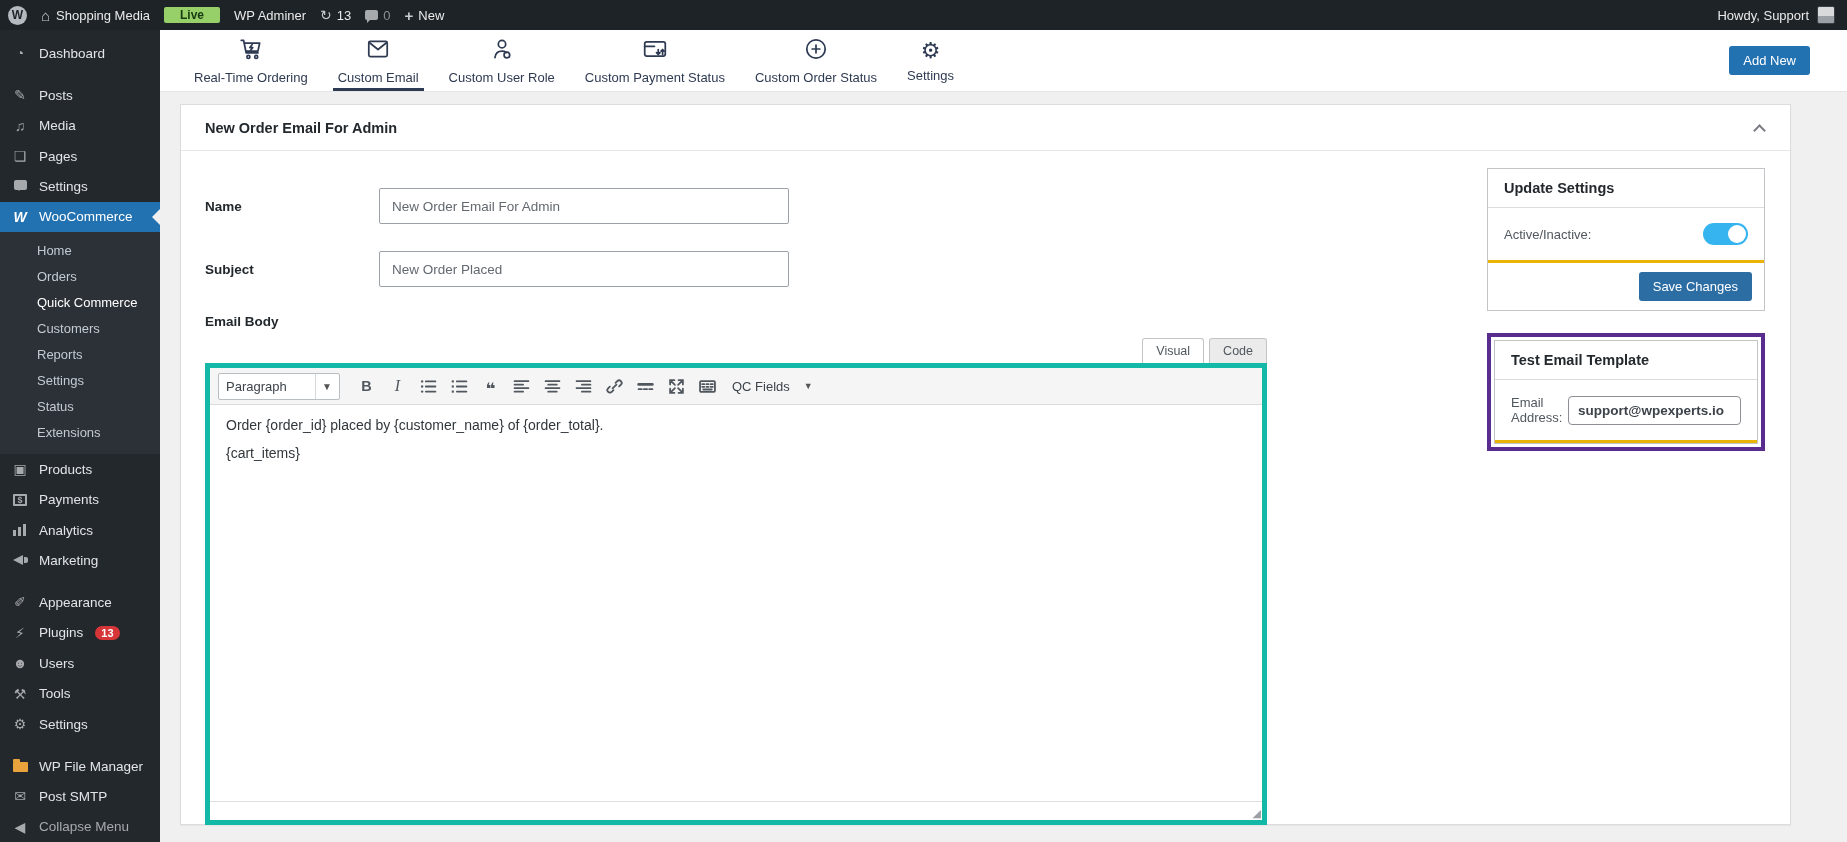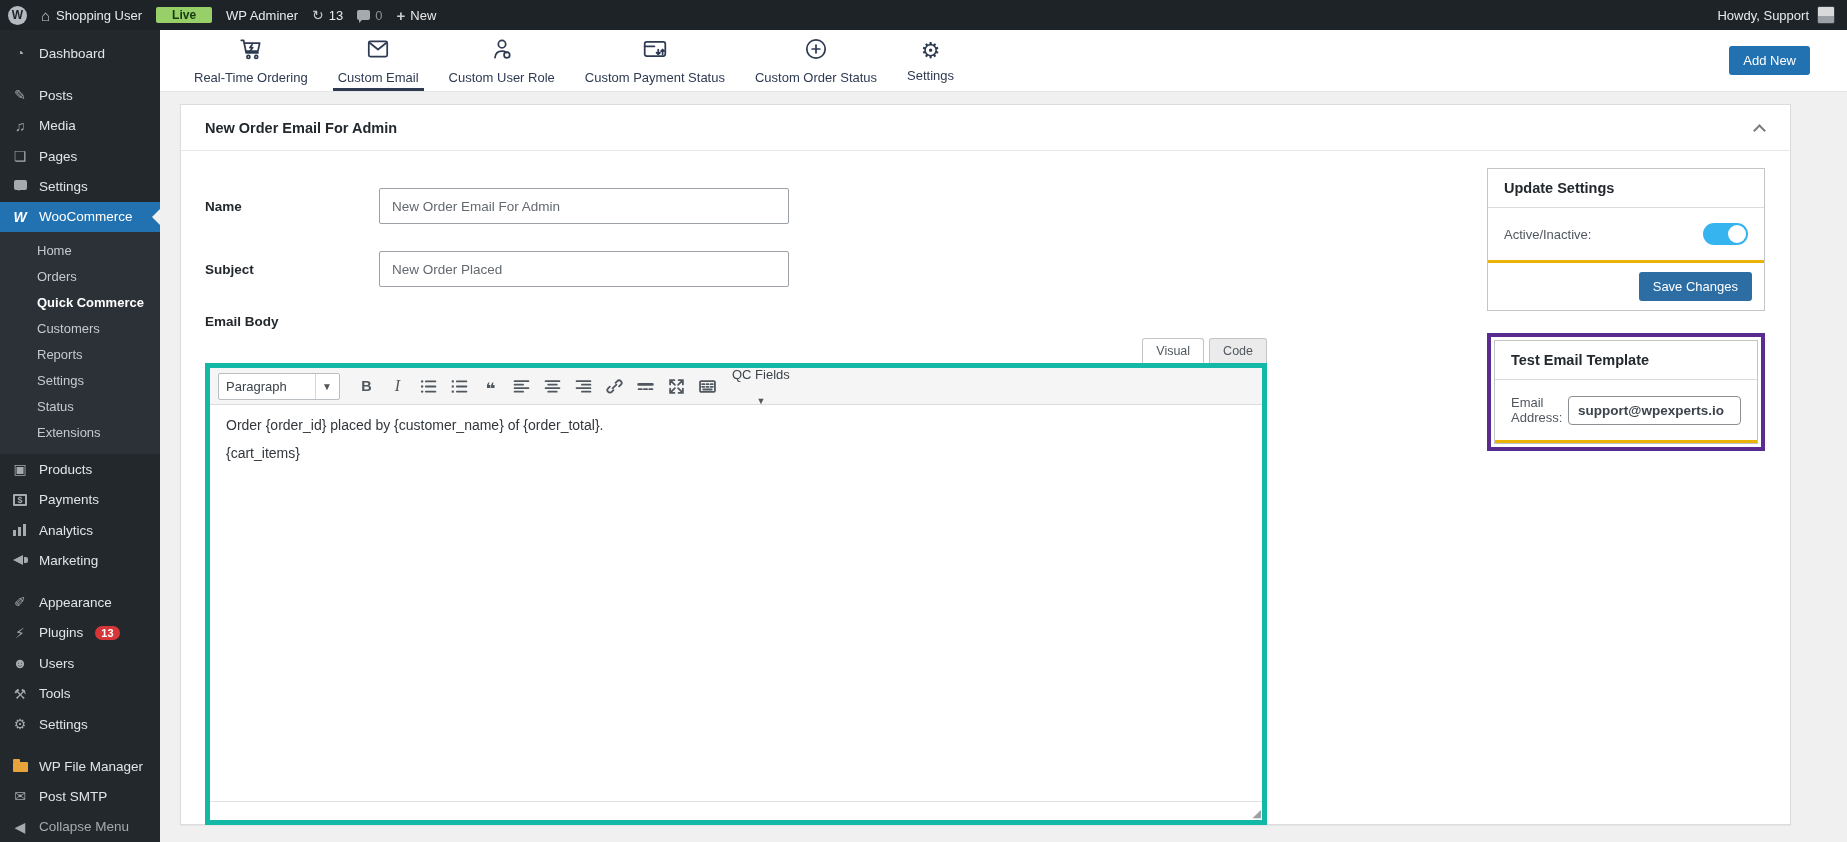--- a/index.html
+++ b/index.html
@@ -36,21 +36,21 @@
     cursor:pointer; position:relative; }
   .sb-ic { width:18px; display:flex; align-items:center; justify-content:center; color:#a7aaad;
     font-size:14px; flex-shrink:0; }
   .sb-lb { white-space:nowrap; }
   .sb-item.cur-top { background:var(--accent,#2271b1); color:#fff; }
   .sb-item.cur-top .sb-ic { color:#fff; font-style:italic; font-weight:800; }
   .sb-item.cur-top::after { content:""; position:absolute; right:0; top:50%; margin-top:-8px;
     border:8px solid transparent; border-right-color:#f0f0f1; }
   .sb-submenu { background:#2b3136; padding:5px 0 9px; }
   .sb-sub { padding:5.5px 12px 5.5px 37px; color:#c3cbd2; font-size:13px; cursor:pointer; white-space:nowrap; }
-  .sb-sub.cur { color:#fff; font-weight:bold; }
+  .sb-sub.cur { color:#fff; font-weight:normal; }
   .sb-gap { height:12px; }
   .sb-flex { flex:1; }
   .sb-badge { margin-left:2px; background:var(--badge,#d63638); color:#fff; border-radius:9px;
     font-size:11px; padding:1px 6px; font-weight:bold; }
   .sb-item.collapse { color:#a7aaad; }
   
   .ci { position:relative; display:inline-block; }
   .ci-bubble { width:13px; height:10px; background:currentColor; border-radius:2px; margin-top:-2px; }
   .ci-bubble::after { content:""; position:absolute; left:2px; bottom:-4px;
     border:3px solid transparent; border-top-color:inherit; border-top:4px solid; }
@@ -113,21 +113,21 @@
     display:flex; align-items:center; justify-content:space-between; padding:0 7px; font-size:13px;
     color:#3c434a; margin-right:9px; cursor:pointer; }
   .pselect .arr { color:#555; font-size:10px; border-left:1px solid #d5d8db; padding-left:6px; height:100%;
     display:flex; align-items:center; }
   .tbtn { width:27px; height:25px; display:flex; align-items:center; justify-content:center;
     color:#50575e; border-radius:2px; cursor:pointer; }
   .tbtn svg { stroke:#50575e; fill:none; stroke-width:1.7; stroke-linecap:round; }
   .tb-b { font-weight:800; font-size:14.5px; }
   .tb-i { font-family:"Liberation Serif","DejaVu Serif",serif; font-style:italic; font-size:16px; }
   .tb-q { font-size:17px; font-weight:bold; line-height:10px; padding-top:7px; }
-  .qcfields { display:flex; align-items:center; gap:14px; margin-left:7px; font-size:13px; color:#3c434a; cursor:pointer;flex-direction:column; }
+  .qcfields { display:flex; align-items:center; gap:14px; margin-left:7px; font-size:13px; color:#3c434a; cursor:pointer; }
   .qcfields .arr { font-size:9px; color:#555; }
   .e-content { height:396px; padding:10px 16px; font-size:14px; color:#32373c; line-height:1.5; cursor:text; }
   .e-content p { margin-bottom:7px; }
   .statusbar { border-top:1px solid #e0e0e0; height:19px; position:relative; cursor:ns-resize; }
   .grip { position:absolute; right:2px; bottom:0; font-size:11px; color:#9aa0a5; letter-spacing:-1px; }
 
   
   .rightcol { margin-left:auto; margin-top:17px; width:278px; }
   .sbox { background:#fff; border:1px solid #c3c4c7; }
   .sbox-h { padding:11px 16px; font-size:14.5px; font-weight:bold; color:#23282d;
@@ -144,21 +144,21 @@
     font-size:13.5px; color:#3c434a; font-family:inherit;font-weight:bold; }
 </style>
 </head>
 <body>
 
 <div class="adminbar">
   <div class="ab-left">
     <span class="wplogo">W</span>
     <span class="ab-site">
       <span class="home-ic">⌂</span>
-      <span>Shopping User</span>
+      <span>Shopping Media</span>
     </span>
     <span class="live-badge">Live</span>
     <span>WP Adminer</span>
     <span class="ab-item">
       <span class="upd-ic">↻</span>
       <span>13</span>
     </span>
     <span class="ab-item">
       <span class="ab-bubble"></span>
       <span class="muted">0</span>

